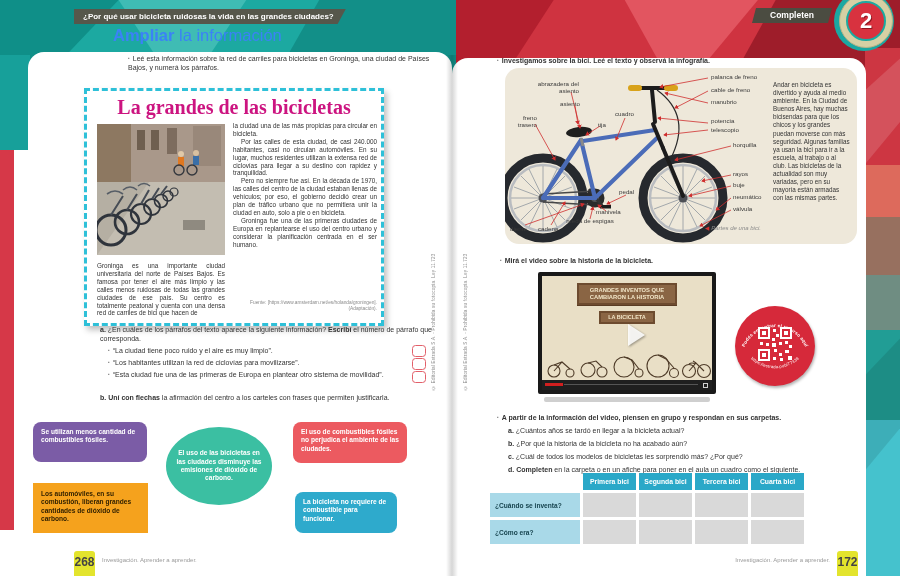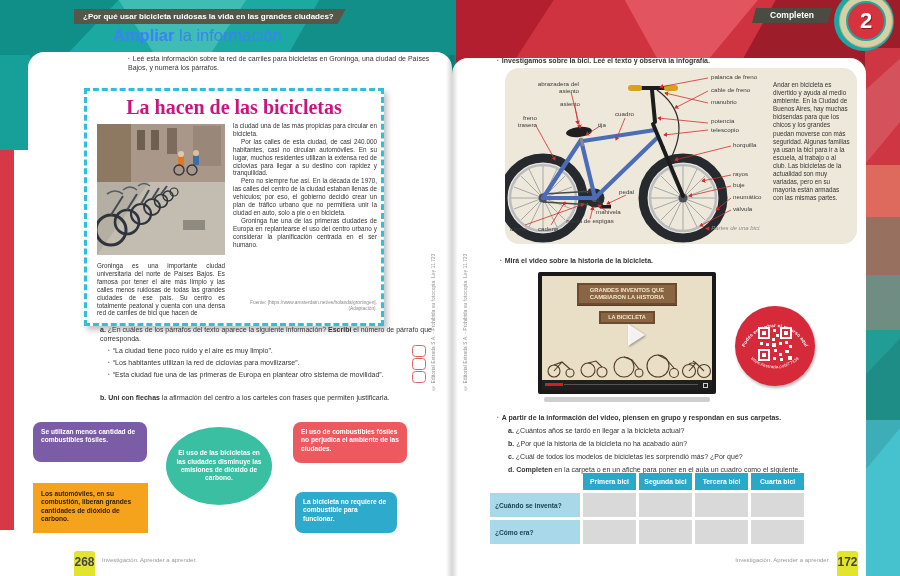--- a/index.html
+++ b/index.html
@@ -173,21 +173,21 @@
   <div class="abs" id="badge">
     <div class="inner">2</div>
   </div>
 
   <div class="abs" id="lp-title">
     <span class="bold">Ampliar</span><span class="t2"> la información</span>
   </div>
   <div class="abs bullet-line" id="lp-intro">Leé esta información sobre la red de carriles para bicicletas en Groninga, una ciudad de Países Bajos, y numerá los párrafos.</div>
 
   <div class="abs" id="article">
-    <div id="art-title">La hacen de las bicicletas</div>
+    <div id="art-title">La grandes de las bicicletas</div>
     <svg id="art-photo" viewBox="0 0 128 131" preserveAspectRatio="none">
       <rect width="128" height="131" fill="#b8b2a8"></rect>
       <rect width="128" height="58" fill="#a9988a"></rect>
       <rect x="0" y="0" width="34" height="58" fill="#8d7861"></rect>
       <rect x="40" y="6" width="8" height="20" fill="#6f5f50"></rect>
       <rect x="54" y="6" width="8" height="20" fill="#6f5f50"></rect>
       <rect x="70" y="4" width="10" height="26" fill="#7d6c5e"></rect>
       <rect x="96" y="2" width="28" height="40" fill="#99887a"></rect>
       <rect x="0" y="58" width="128" height="73" fill="#b5afa3"></rect>
       <path d="M0 131 L52 58 L128 58 L128 131 Z" fill="#c3bdb1"></path>

